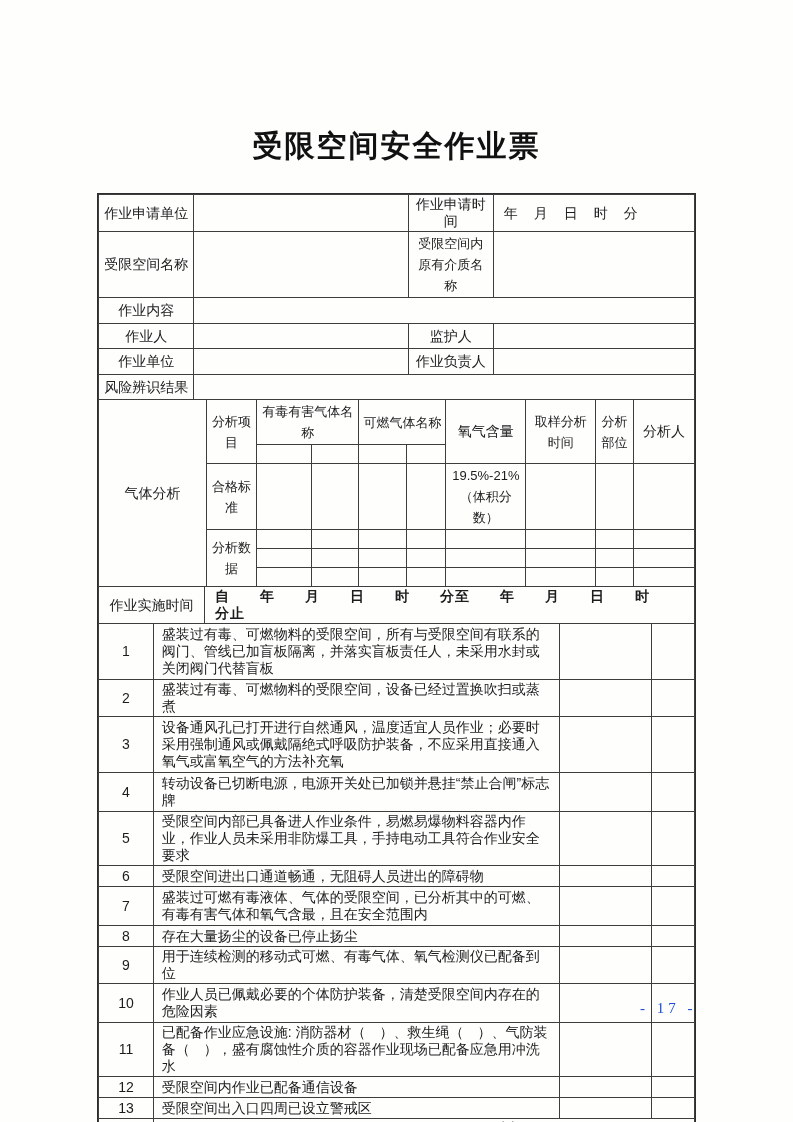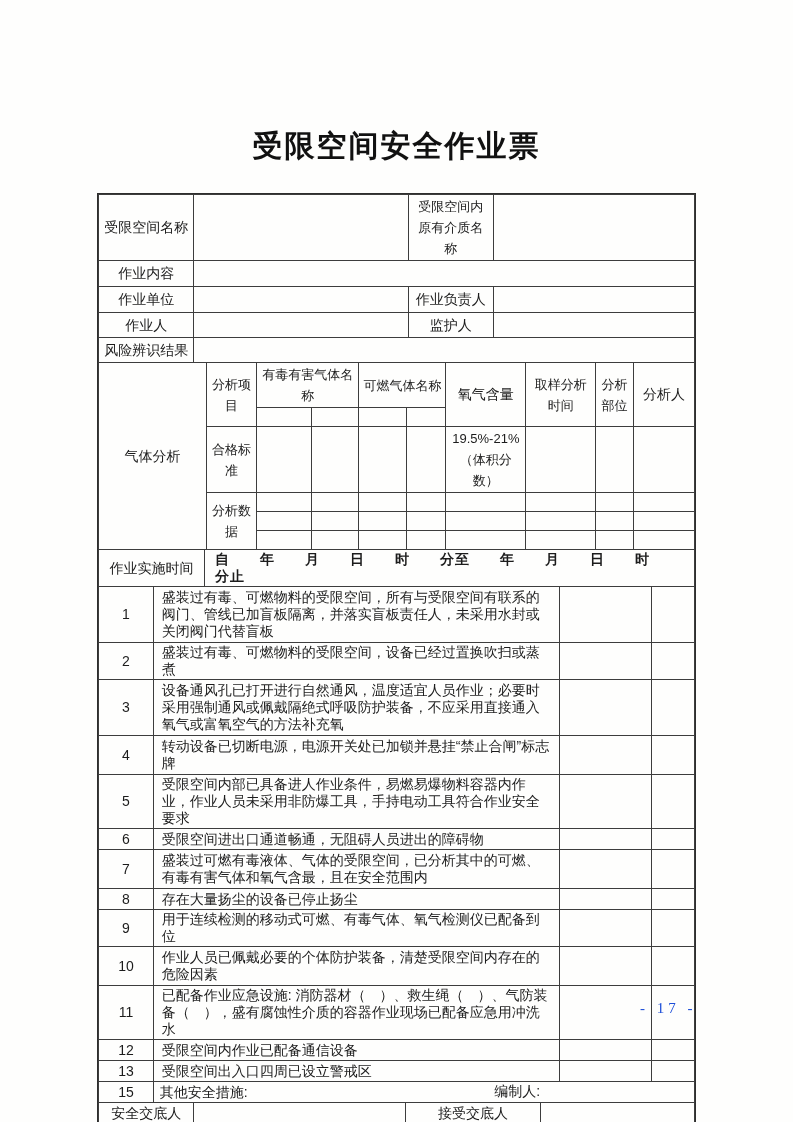--- a/index.html
+++ b/index.html
@@ -64,40 +64,46 @@
     <div class="form-box">
 
       <table>
         <colgroup>
             <col style="width:16%">
             <col style="width:36%">
             <col style="width:14.2%">
             <col style="width:33.8%">
           </colgroup>
         <tbody>
+            <tr>
+          <td class="lbl" style="height:27px">作业申请单位</td>
+          <td></td>
+          <td class="lbl">作业申请时间</td>
+          <td class="date-cell">年　月　日　时　分</td>
+        </tr>
         <tr>
           <td class="lbl" style="height:37px">受限空间名称</td>
           <td></td>
           <td class="lbl small">受限空间内原有介质名称</td>
           <td></td>
         </tr>
         <tr>
           <td class="lbl" style="height:23px">作业内容</td>
           <td colspan="3"></td>
         </tr>
         <tr>
+          <td class="lbl" style="height:22px">作业人</td>
+          <td></td>
+          <td class="lbl">监护人</td>
+          <td></td>
+        </tr>
+        <tr>
           <td class="lbl" style="height:23px">作业单位</td>
           <td></td>
           <td class="lbl">作业负责人</td>
-          <td></td>
-        </tr>
-        <tr>
-          <td class="lbl" style="height:22px">作业人</td>
-          <td></td>
-          <td class="lbl">监护人</td>
           <td></td>
         </tr>
         <tr>
           <td class="lbl" style="height:22px">风险辨识结果</td>
           <td colspan="3"></td>
         </tr>
       </tbody>
         </table>
 
       <table>

